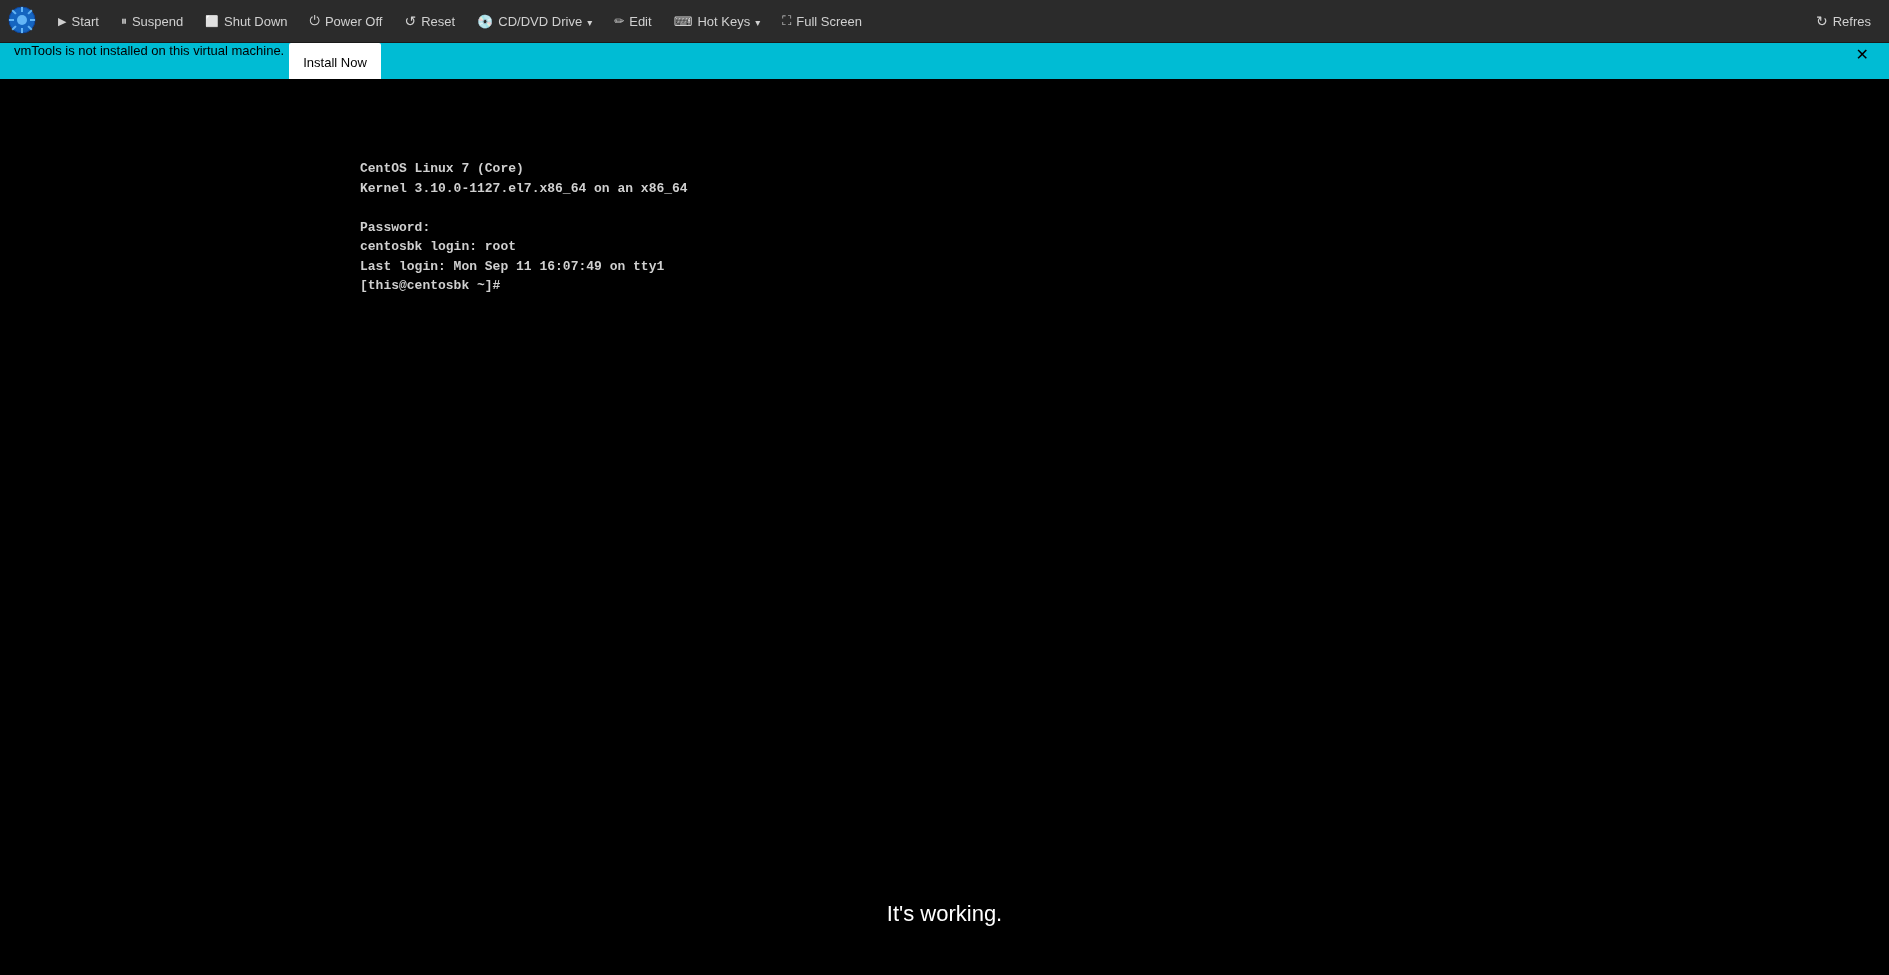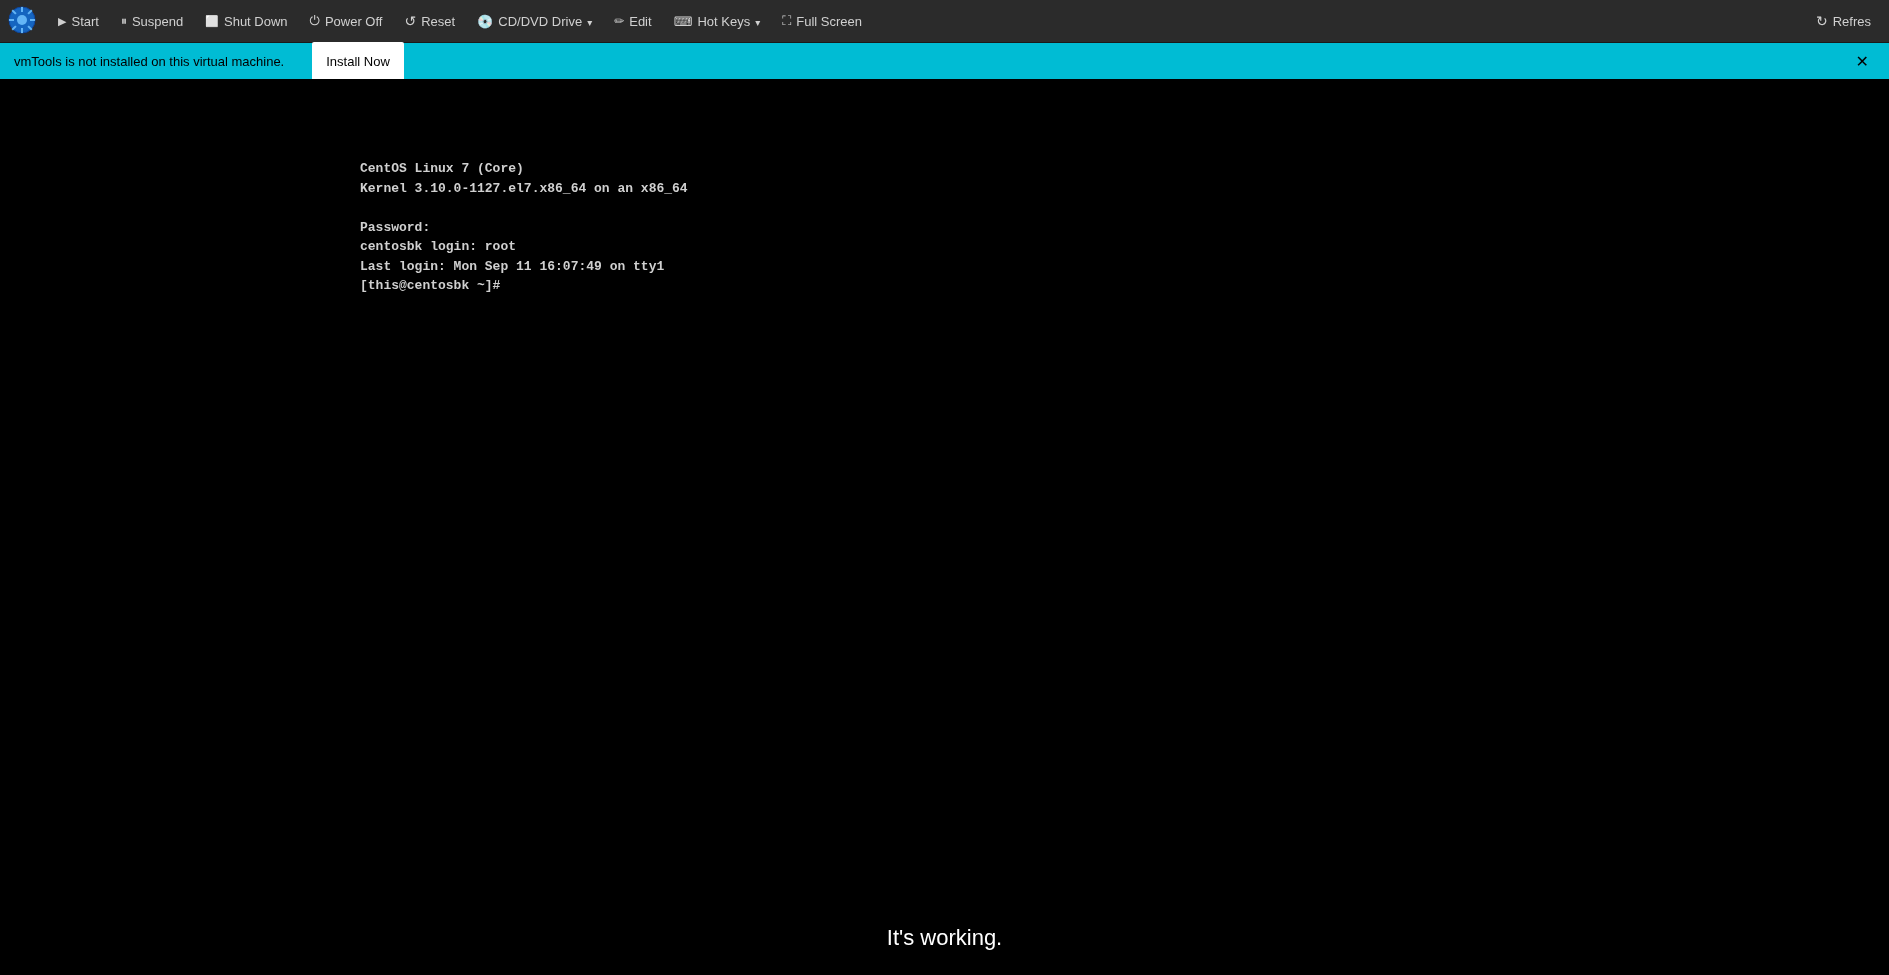--- a/index.html
+++ b/index.html
@@ -56,23 +56,23 @@
     .toolbar-spacer {
       flex: 1;
     }
 
     
     #notification-bar {
       width: 100%;
       height: 36px;
       background: #00bcd4;
       display: flex;
-      align-items: center;
+      align-items: flex-start;
       padding: 0 14px;
-      gap: 28px;
+      gap: 5px;
     }
 
     #notification-bar .notif-text {
       color: #000;
       font-size: 13px;
     }
 
     #notification-bar .install-btn {
       background: #fff;
       border: none;
@@ -115,21 +115,21 @@
       font-weight: bold;
     }
 
     .terminal-line {
       white-space: pre;
     }
 
     
     #caption {
       position: absolute;
-      bottom: 24px;
+      bottom: 48px;
       left: 0;
       right: 0;
       text-align: center;
       color: #fff;
       font-size: 22px;
       font-family: Arial, sans-serif;
     }
 
     
     .icon-play::before { content: '▶'; font-size: 11px; }

